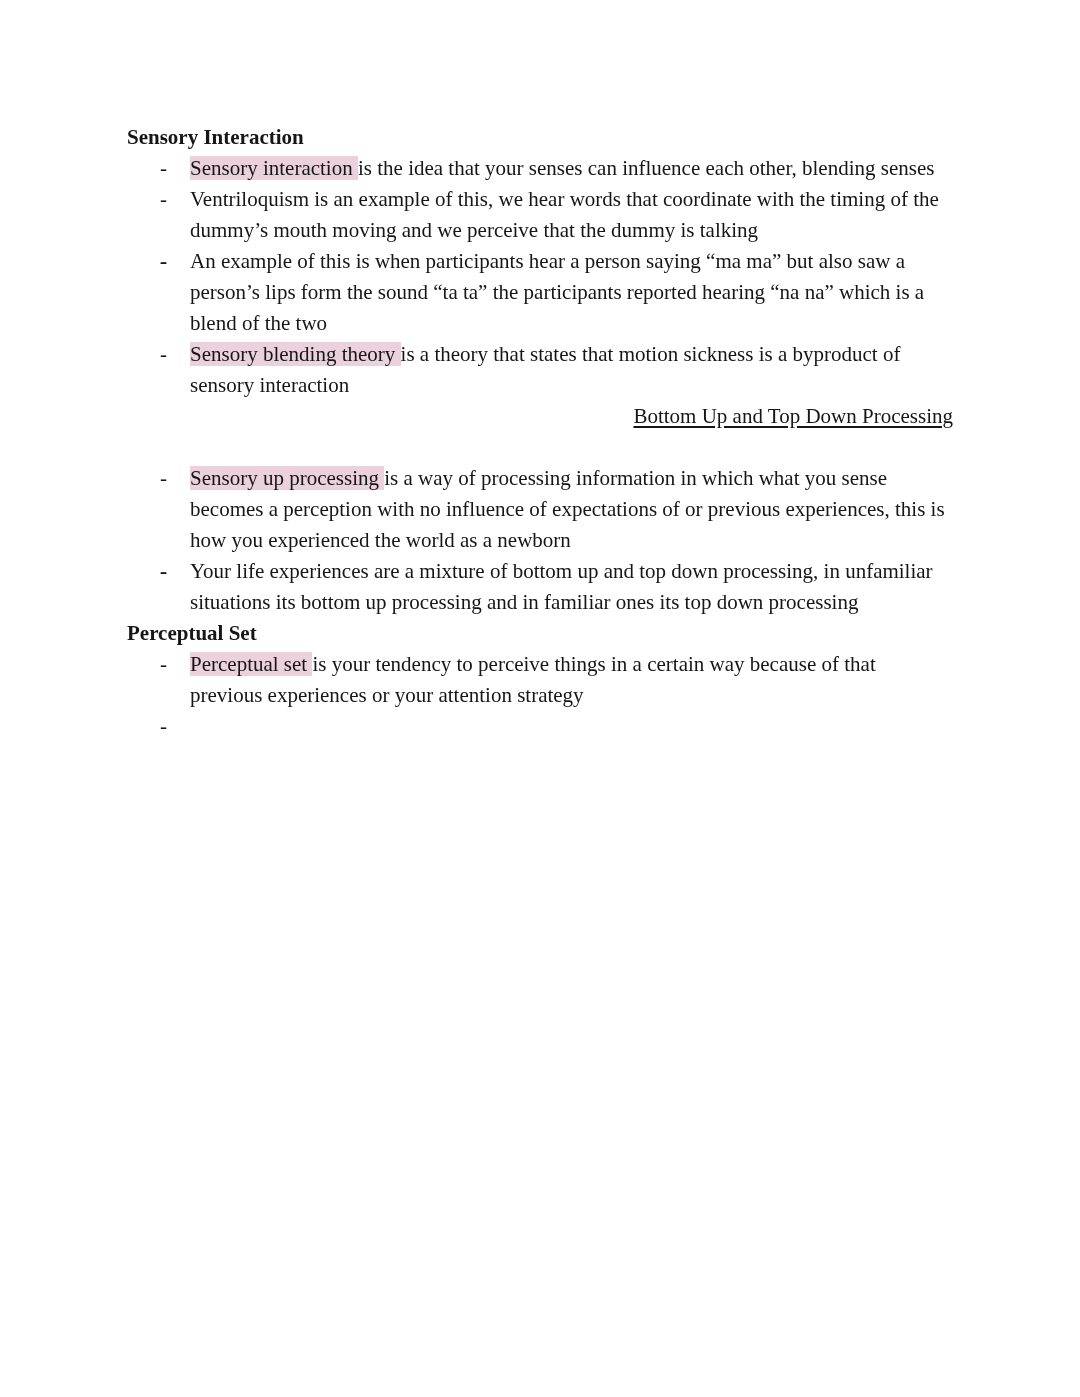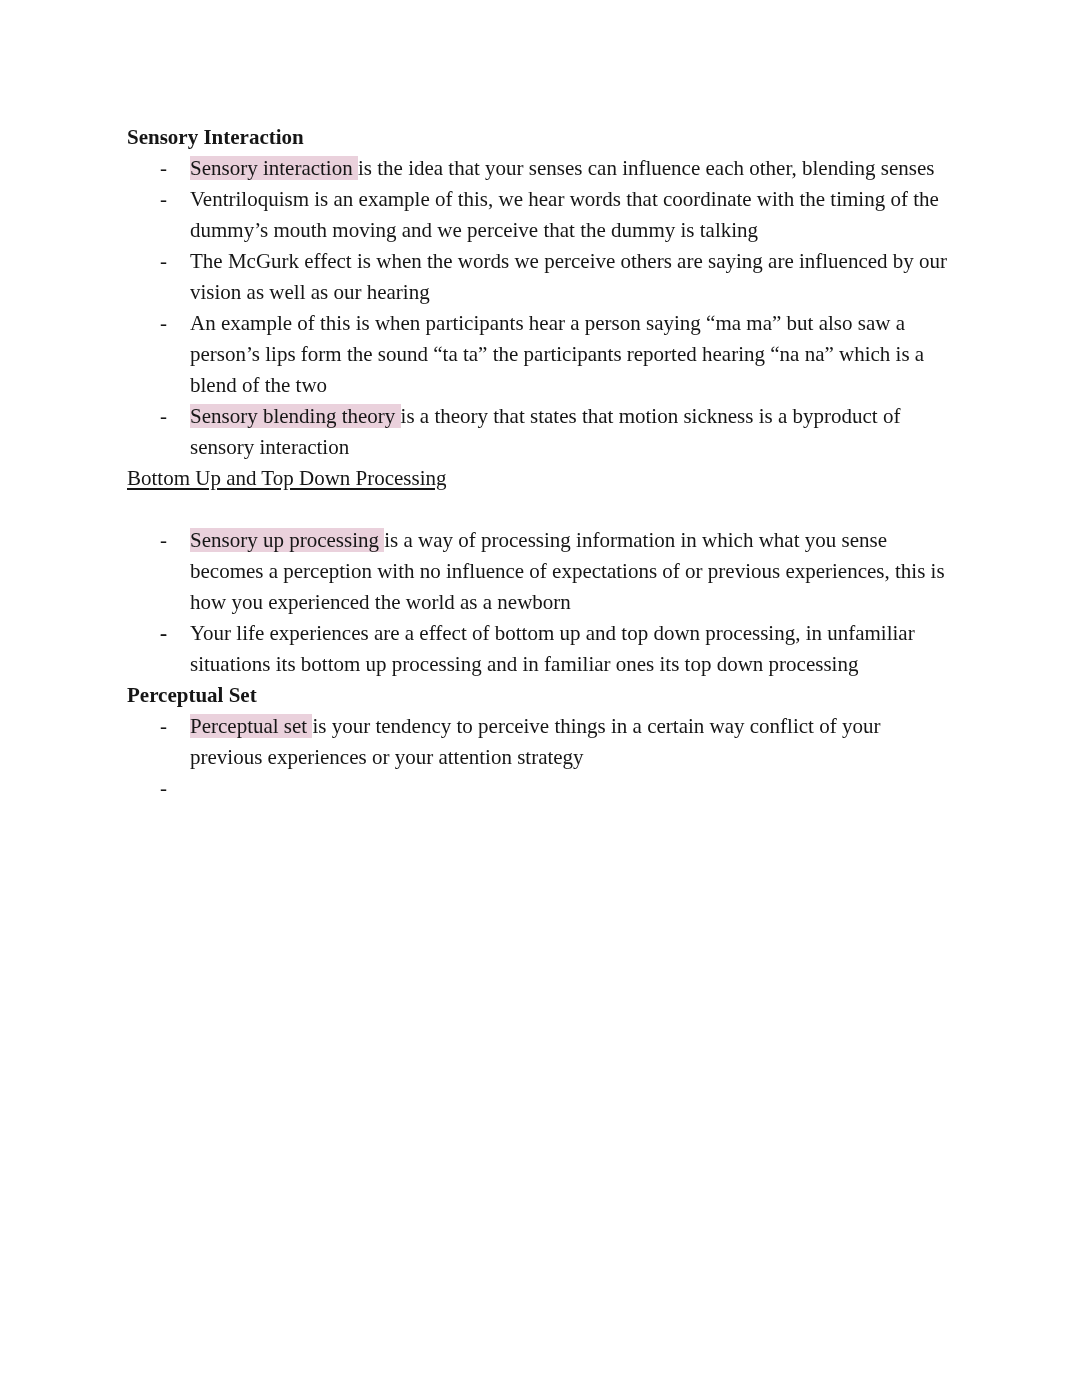--- a/index.html
+++ b/index.html
@@ -34,20 +34,21 @@
   .heading {
     margin: 0;
     font-size: 21px;
     line-height: 31px;
     font-weight: normal;
   }
   .heading.bold { font-weight: bold; }
   .heading.underline {
     text-decoration: underline;
     text-underline-offset: 3px;
+    text-align: right;
   }
   .section { }
   .gap-above { margin-top: 31px; }
   .hl { background: var(--hl, #ead1dc); }
 </style>
 </head>
 <body>
 
 <div class="doc">
 
@@ -63,21 +64,20 @@
       <li class="bullet">
         <span class="dash">-</span>
         <span><span class="hl">Sensory interaction </span><span>is the idea that your senses can influence each other, blending senses</span></span>
       </li>
       <li class="bullet">
         <span class="dash">-</span>
         <span>Ventriloquism is an example of this, we hear words that coordinate with the timing of the dummy’s mouth moving and we perceive that the dummy is talking</span>
       </li>
       <li class="bullet">
         <span class="dash">-</span>
-        <span>The McGurk effect is when the words we perceive others are saying are influenced by our vision as well as our hearing</span>
       </li>
       <li class="bullet">
         <span class="dash">-</span>
         <span>An example of this is when participants hear a person saying “ma ma” but also saw a person’s lips form the sound “ta ta” the participants reported hearing “na na” which is a blend of the two</span>
       </li>
       <li class="bullet">
         <span class="dash">-</span>
         <span><span class="hl">Sensory blending theory </span><span>is a theory that states that motion sickness is a byproduct of sensory interaction</span></span>
       </li>
     </ul>
@@ -88,31 +88,31 @@
     <ul class="bullets gap-above">
       <li class="bullet">
         <span class="dash">-</span>
         <span><span class="hl">Sensory up processing </span><span>is a way of processing information in which what you sense becomes a perception with no influence of expectations of or previous experiences, this is how you experienced the world as a newborn</span></span>
       </li>
       <li class="bullet">
         <span class="dash">-</span>
       </li>
       <li class="bullet">
         <span class="dash">-</span>
-        <span>Your life experiences are a effect of bottom up and top down processing, in unfamiliar situations its bottom up processing and in familiar ones its top down processing</span>
+        <span>Your life experiences are a mixture of bottom up and top down processing, in unfamiliar situations its bottom up processing and in familiar ones its top down processing</span>
       </li>
     </ul>
   </section>
 
   <section class="section">
     <h2 class="heading bold">Perceptual Set</h2>
     <ul class="bullets">
       <li class="bullet">
         <span class="dash">-</span>
-        <span><span class="hl">Perceptual set </span><span>is your tendency to perceive things in a certain way conflict of your previous experiences or your attention strategy</span></span>
+        <span><span class="hl">Perceptual set </span><span>is your tendency to perceive things in a certain way because of that previous experiences or your attention strategy</span></span>
       </li>
       <li class="bullet">
         <span class="dash">-</span>
       </li>
     </ul>
   </section>
 
 </div>
 
 </body></html>

